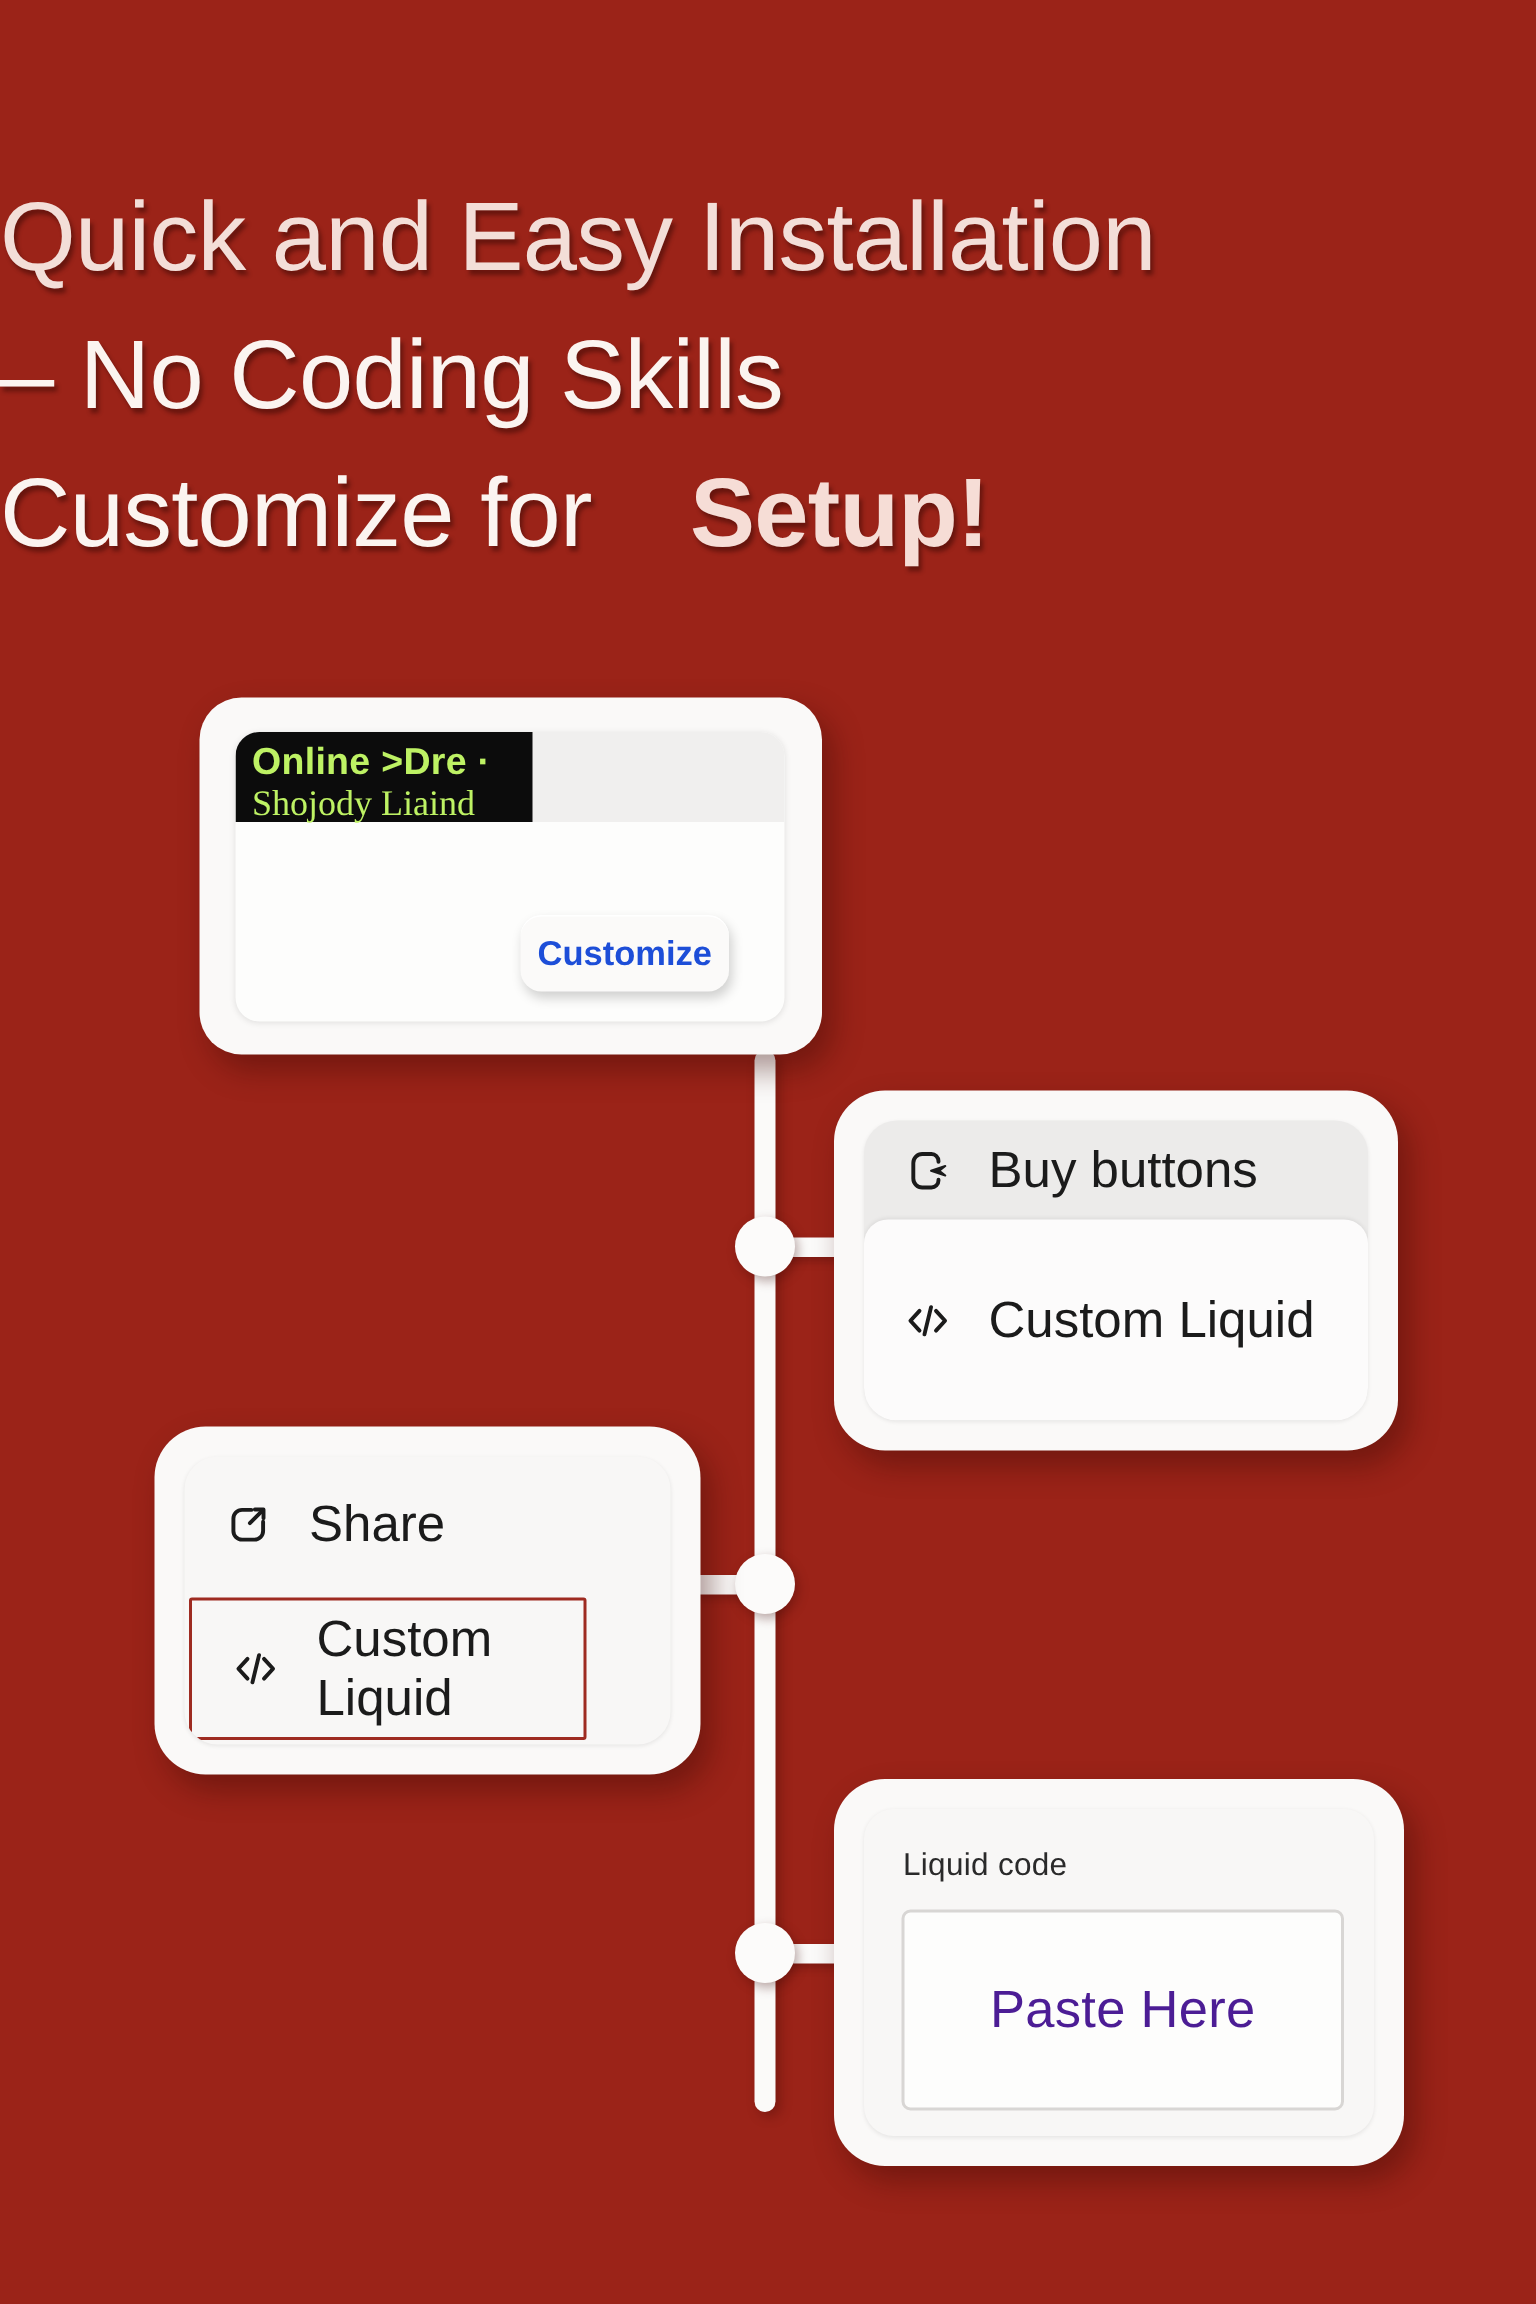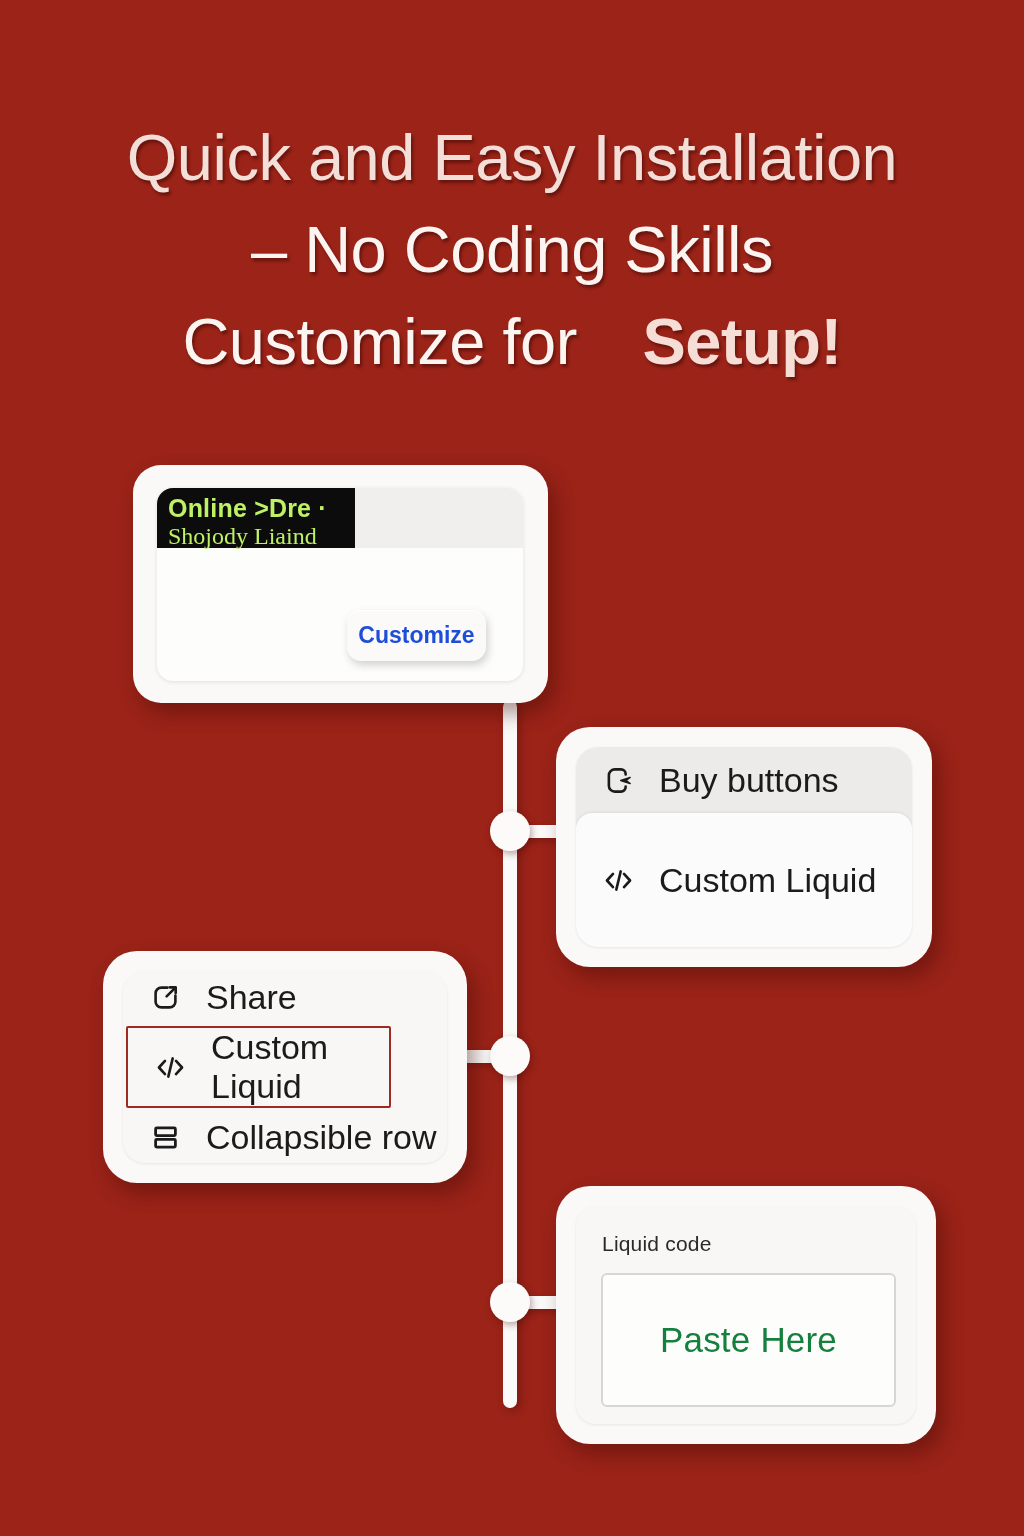--- a/index.html
+++ b/index.html
@@ -7,21 +7,21 @@
     width:1024px;height:1536px;
     background:#9B2318;
     font-family:"Liberation Sans", sans-serif;
     position:relative;overflow:hidden;
   }
   .canvas{position:absolute;inset:0;}
 
   
   .title{
     position:absolute;top:112px;left:0;width:1024px;margin:0;
-    text-align:center;font-weight:500;font-size:65px;line-height:92px;
+    font-weight:500;font-size:65px;line-height:92px;
     letter-spacing:-0.5px;
     text-shadow:2px 3px 3px rgba(40,5,0,0.45);
   }
   .t-line{display:block;}
   .t-line.l1{color:#F3DED8;}
   .t-line.l2{color:#FBF4F0;}
   .t-line.l3{color:#FBF4F0;}
   .t-line.l3 b{font-weight:800;color:#F6DDD6;margin-left:48px;}
 
   
@@ -120,21 +120,21 @@
   }
   .liquid-label{
     position:absolute;left:26px;top:26px;
     font-size:21px;color:#2A2A2A;letter-spacing:0.2px;
   }
   .paste-box{
     position:absolute;left:25px;top:67px;width:291px;height:130px;
     background:#FDFDFC;border:2px solid #D8D6D4;border-radius:6px;
     display:flex;align-items:center;justify-content:center;cursor:text;
   }
-  .paste-text{font-size:35px;font-weight:500;color:#15803d;letter-spacing:0.2px;}
+  .paste-text{font-size:35px;font-weight:500;color:#4c1d95;letter-spacing:0.2px;}
 </style>
 </head>
 <body>
 
 <div class="canvas">
 
   <h1 class="title">
     <span class="t-line l1">Quick and Easy Installation</span>
     <span class="t-line l2">– No Coding Skills</span>
     <span class="t-line l3"><span>Customize for </span><b>Setup!</b></span>
@@ -201,29 +201,20 @@
       <div class="menu-row highlight">
         <span class="mi">
           <svg width="33" height="33" viewBox="0 0 24 24" fill="none" stroke="#1B1B1B" stroke-width="1.9" stroke-linecap="round" stroke-linejoin="round">
             <polyline points="8,7.2 3.6,12 8,16.8"></polyline>
             <polyline points="16,7.2 20.4,12 16,16.8"></polyline>
             <line x1="13.6" y1="5.4" x2="10.4" y2="18.6"></line>
           </svg>
         </span>
         <span>Custom Liquid</span>
       </div>
-      <div class="menu-row">
-        <span class="mi">
-          <svg width="33" height="33" viewBox="0 0 24 24" fill="none" stroke="#1B1B1B" stroke-width="2" stroke-linejoin="round">
-            <rect x="4.8" y="5" width="14.4" height="5.6" rx="0.8"></rect>
-            <rect x="4.8" y="13.4" width="14.4" height="5.6" rx="0.8"></rect>
-          </svg>
-        </span>
-        <span>Collapsible row</span>
-      </div>
     </div>
   </div>
 
   <div class="card card4">
     <div class="card4-inner">
       <div class="liquid-label">Liquid code</div>
       <div class="paste-box">
         <span class="paste-text">Paste Here</span>
       </div>
     </div>

